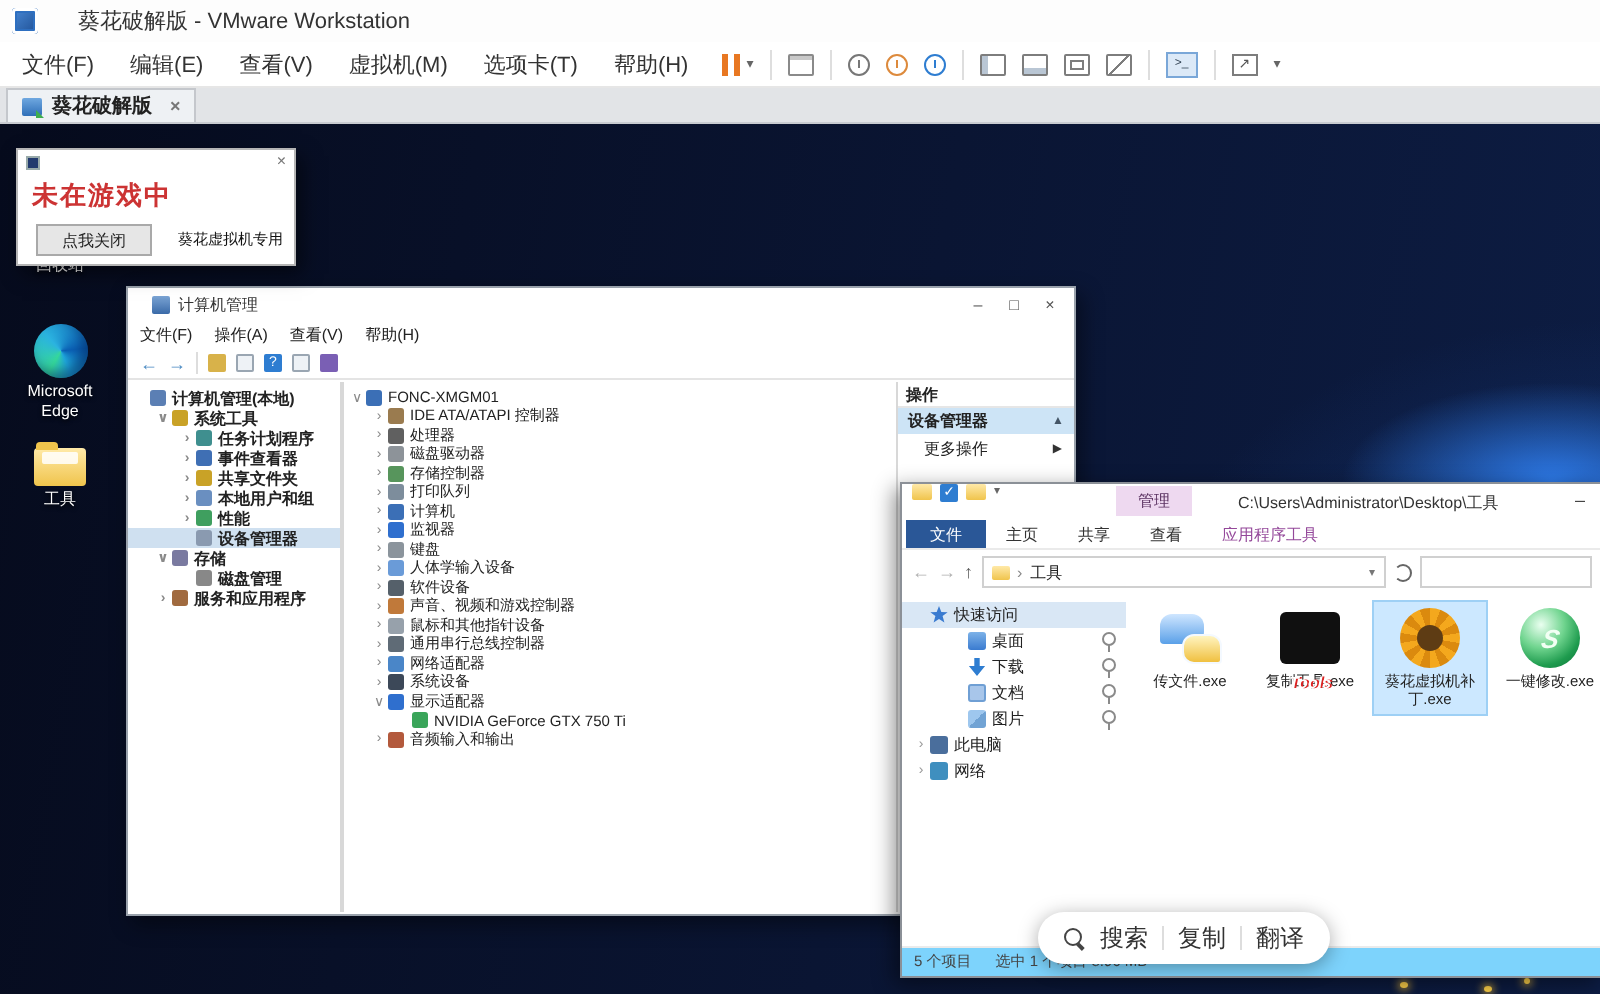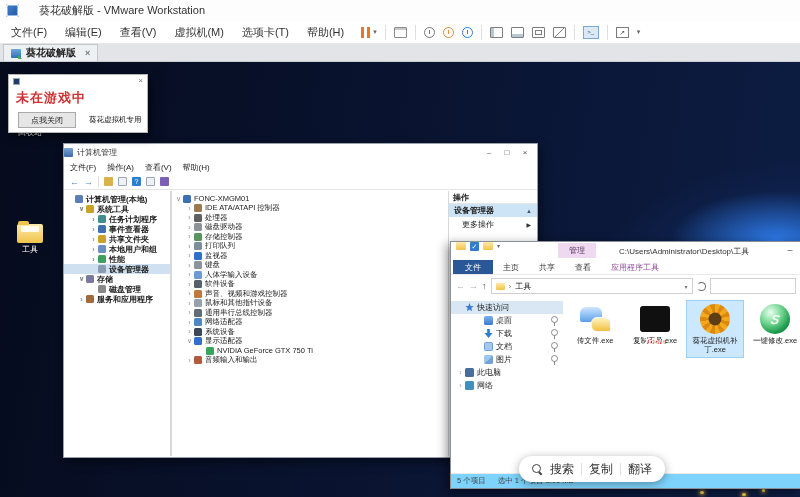--- a/index.html
+++ b/index.html
@@ -60,21 +60,21 @@
 
   
   .trow { height:10px; display:flex; align-items:center; white-space:nowrap; font-size:8px; color:#222; }
   .trow .tw { width:9px; text-align:center; color:#8a8a8a; font-size:7px; flex:none; }
   .ico { width:8px; height:8px; border-radius:1.5px; margin-right:3px; flex:none; background:#9ab; }
   .d0 { padding-left:2px; } .d1 { padding-left:13px; } .d2 { padding-left:25px; }
   .trow.selected { background:#cfe0f0; }
 
   
   .w-cm { left:63px; top:81px; width:475px; height:315px; background:#fff; border:1px solid #99a1ab; box-shadow:3px 4px 10px rgba(0,0,0,.45); z-index:3; font-size:8px; color:#222; }
-  .cm-title { height:17px; display:flex; align-items:center; padding:0 3px 0 0; }
+  .cm-title { height:17px; display:flex; align-items:center; padding:0 3px 0 12px; }
   .cm-title-icon { width:9px; height:9px; border-radius:1px; background:linear-gradient(#7ba4d4,#3a6aa8); margin-right:4px; }
   .cm-title-text { font-size:8px; color:#333; }
   .cm-controls { margin-left:auto; display:flex; }
   .cm-btn { width:18px; text-align:center; font-size:8px; color:#555; line-height:15px; }
   .cm-menu { height:13px; display:flex; align-items:center; gap:11px; padding-left:6px; font-size:8px; }
   .cm-tools { height:16px; display:flex; align-items:center; gap:5px; padding-left:6px; border-bottom:1px solid #e4e4e4; }
   .cm-tools .arr { color:#4a8ac2; font-size:9px; font-weight:bold; }
   .cm-tools .msep { width:1px; height:11px; background:#ddd; }
   .tbico { width:9px; height:9px; border-radius:1px; flex:none; }
   .t1 { background:#d8b24a; } .t2,.t4 { background:#eef2f6; border:1px solid #9aa6b2; }
@@ -230,20 +230,24 @@
 
   <div class="abs" id="vm-screen">
     <span class="speck" style="left:700px;top:429px;"></span>
     <span class="speck" style="left:742px;top:431px;"></span>
     <span class="speck" style="left:762px;top:427px;width:3px;"></span>
 
     <div class="dicon" style="left:4px;top:40px;z-index:1;">
       <span class="i-recycle"></span>
       <span class="dlabel">回收站</span>
     </div>
+    <div class="dicon" style="left:4px;top:100px;">
+      <span class="i-edge"></span>
+      <span class="dlabel">Microsoft Edge</span>
+    </div>
     <div class="dicon" style="left:4px;top:158px;">
       <span class="i-folder26"></span>
       <span class="dlabel">工具</span>
     </div>
 
     <div class="abs w-cm">
       <div class="cm-title">
         <span class="cm-title-icon"></span>
         <span class="cm-title-text">计算机管理</span>
         <span class="cm-controls">
@@ -369,20 +373,25 @@
               <span class="ico i-storage"></span>
               <span>存储控制器</span>
             </div>
 
             <div class="trow d1">
               <span class="tw">›</span>
               <span class="ico i-printer"></span>
               <span>打印队列</span>
             </div>
 
+            <div class="trow d1">
+              <span class="tw">›</span>
+              <span class="ico i-computer2"></span>
+              <span>计算机</span>
+            </div>
 
             <div class="trow d1">
               <span class="tw">›</span>
               <span class="ico i-monitor"></span>
               <span>监视器</span>
             </div>
 
             <div class="trow d1">
               <span class="tw">›</span>
               <span class="ico i-keyboard"></span>

